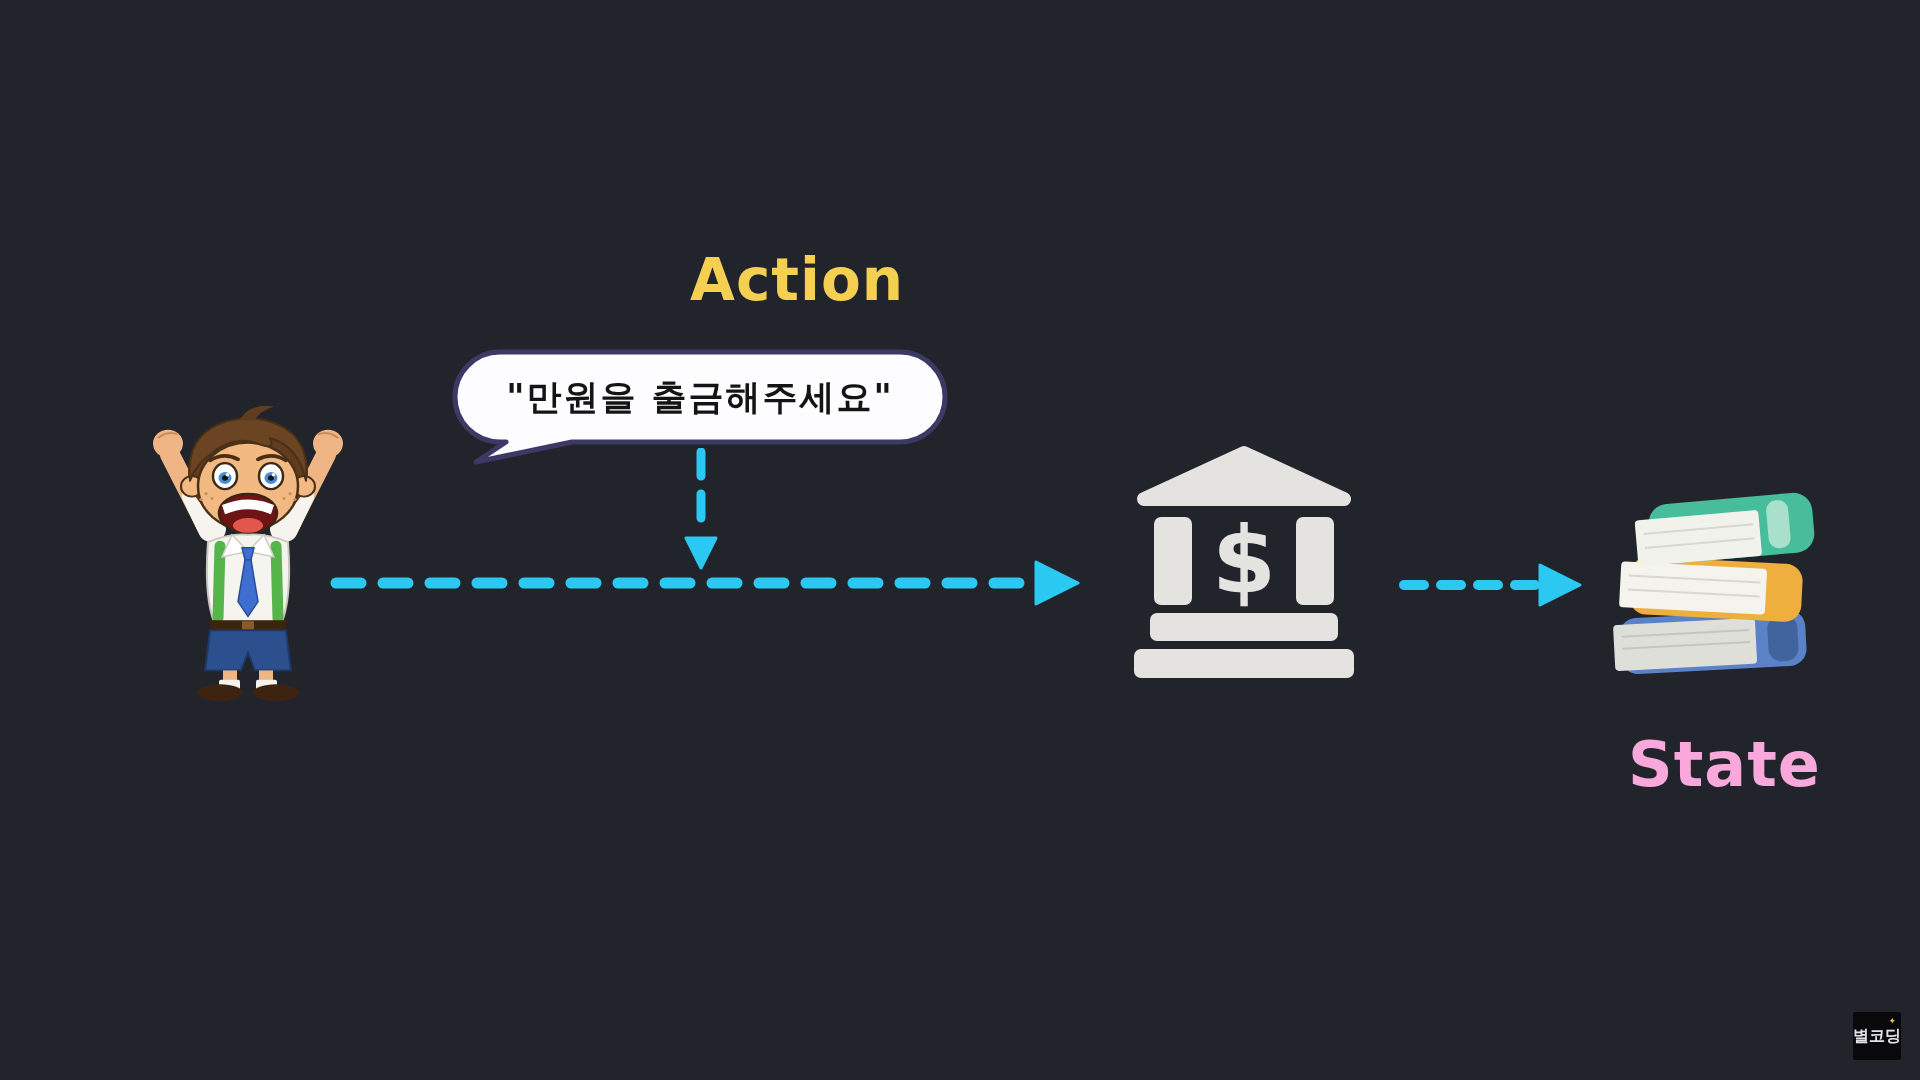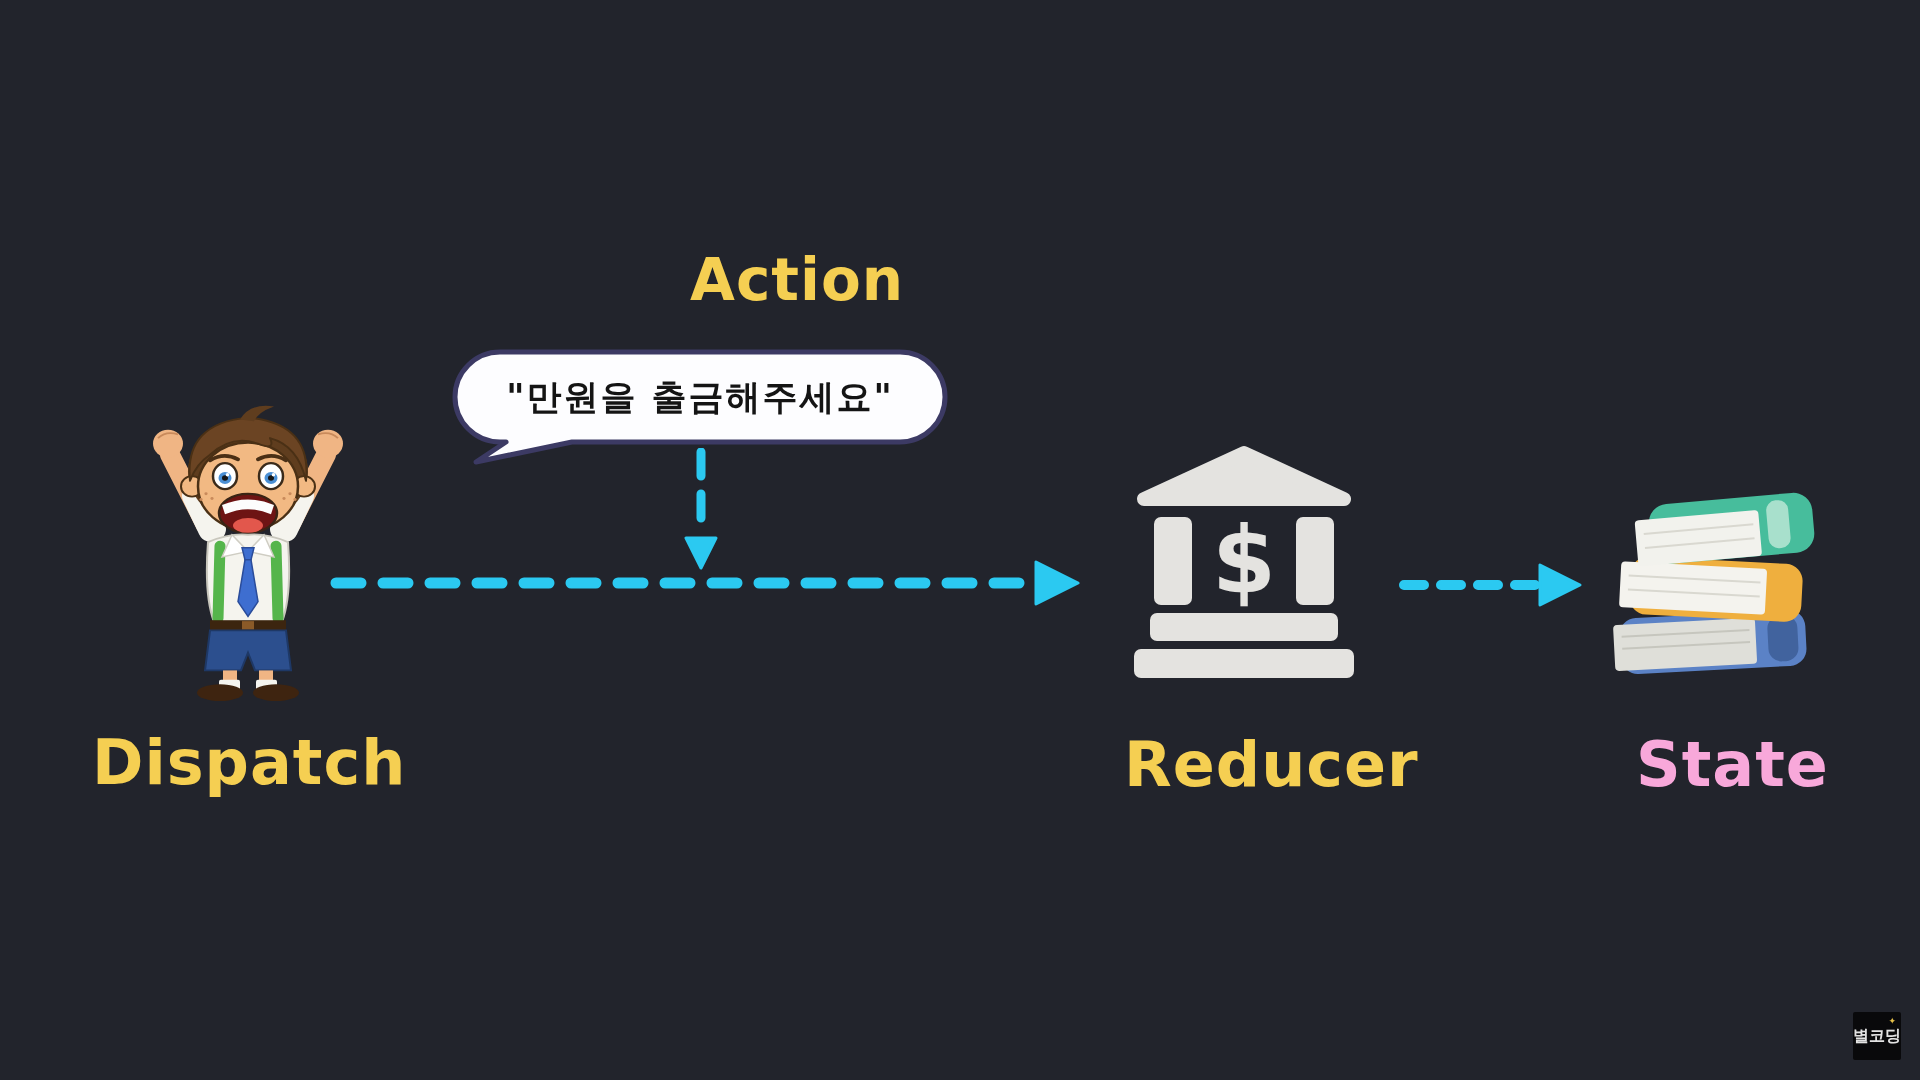--- a/index.html
+++ b/index.html
@@ -25,21 +25,21 @@
     display: flex; align-items: center; justify-content: center;
     font-size: 35px; font-weight: 700; color: #141414;
     letter-spacing: 2px; white-space: nowrap;
   }
 
   .label {
     font-size: 62px; font-weight: 700; letter-spacing: 1px;
   }
   .label-dispatch { left: 92px;  top: 726px; color: #F5CF52; }
   .label-reducer  { left: 1124px; top: 728px; color: #F5CF52; }
-  .label-state    { left: 1628px; top: 728px; color: #F8A8DA; margin-left: 8px; }
+  .label-state    { left: 1628px; top: 728px; color: #F8A8DA; }
 
   .watermark {
     left: 1853px; top: 1012px; width: 48px; height: 48px;
     background: #09090B; border-radius: 2px;
     display: flex; align-items: center; justify-content: center;
   }
   .watermark-text {
     color: #E3E3E3; font-size: 16px; font-weight: 700; letter-spacing: 0;
   }
   .watermark-star {
@@ -170,22 +170,20 @@
 
     <g transform="rotate(-5 100 42)">
       <rect x="38" y="8" width="164" height="60" rx="19" fill="#47BD9C"></rect>
       <rect x="156" y="14" width="22" height="48" rx="10" fill="#A8E0CC"></rect>
       <rect x="24" y="22" width="124" height="46" rx="4" fill="#F2F2ED"></rect>
       <line x1="32" y1="36" x2="142" y2="36" stroke="#D9D8D0" stroke-width="2"></line>
       <line x1="32" y1="50" x2="142" y2="50" stroke="#D9D8D0" stroke-width="2"></line>
     </g>
   </svg>
 
-  <div class="abs label label-dispatch">Dispatch</div>
-  <div class="abs label label-reducer">Reducer</div>
   <div class="abs label label-state">State</div>
 
   <div class="abs watermark">
     <span class="watermark-text">별코딩</span>
     <span class="watermark-star">✦</span>
   </div>
 
 </div>
 
 </body></html>

